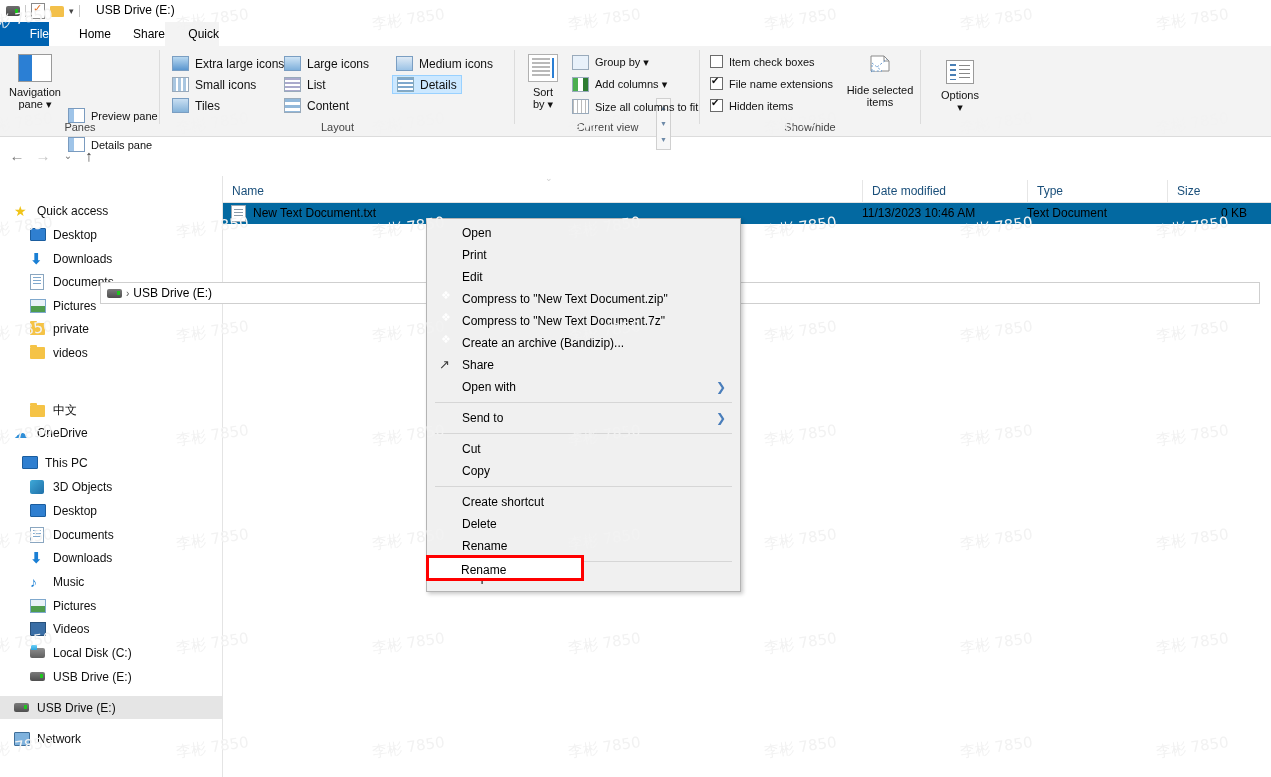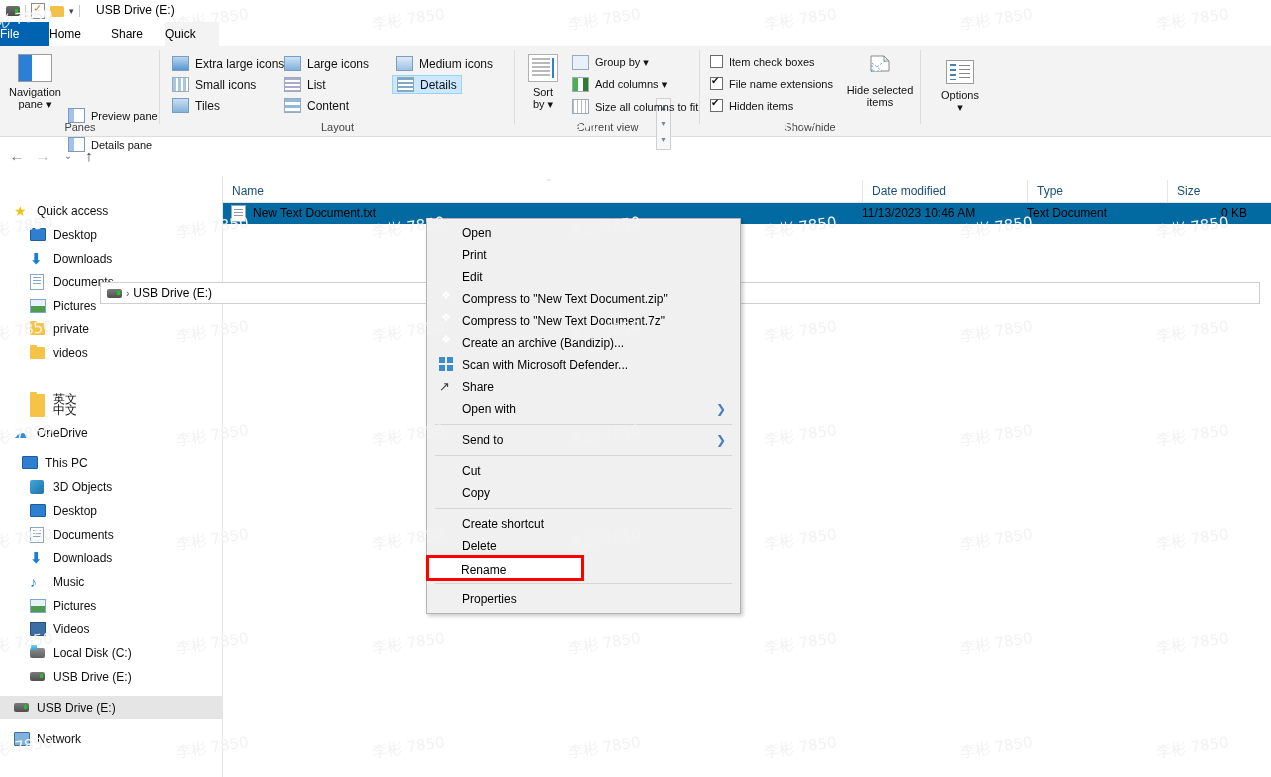--- a/index.html
+++ b/index.html
@@ -21,21 +21,21 @@
   .title-text{position:absolute;left:96px;top:3px;font-size:12px;color:#000;}
   .ic{display:inline-block;position:relative;}
   .ic-usb{width:14px;height:10px;border-radius:2px;background:linear-gradient(#6e6e6e,#4a4a4a);}
   .ic-usb:after{content:"";position:absolute;right:2px;top:3px;width:3px;height:4px;background:#19c419;}
   .ic-props{width:12px;height:14px;border:1px solid #8a8a8a;background:#fff;}
   .ic-props:after{content:"✓";position:absolute;left:1px;top:-3px;font-size:11px;color:#e06c1f;line-height:14px;}
   .ic-newfolder{width:14px;height:11px;background:#f3c04a;border-radius:1px 2px 1px 1px;}
   .ic-caret{font-size:9px;color:#444;}
   
   #tabbar{position:absolute;left:0;top:22px;width:1271px;height:24px;background:#ffffff;z-index:10;}
-  .tab{position:absolute;top:0;height:24px;line-height:24px;text-align:left;font-size:12px;cursor:default;}
+  .tab{position:absolute;top:0;height:24px;line-height:24px;text-align:right;font-size:12px;cursor:default;}
   .tab-file{left:0;width:49px;background:#0063b1;color:#fff;}
   .tab-home{left:49px;width:62px;color:#000;}
   .tab-share{left:111px;width:54px;color:#000;}
   .tab-view{left:165px;width:54px;color:#000;background:#f3f3f3;}
   
   #ribbon{position:absolute;left:0;top:46px;width:1271px;height:90px;background:#f3f3f3;
           border-bottom:1px solid #dcdcdc;z-index:9;}
   .grp{position:absolute;top:0;height:90px;}
   .grp-label{position:absolute;bottom:3px;width:100%;text-align:center;font-size:11px;color:#444;}
   .grp-div{position:absolute;top:4px;width:1px;height:74px;background:#dcdcdc;}
@@ -340,26 +340,20 @@
         <span class="folder"></span>
       </span>
       <span>videos</span>
     </div>
     <div class="nvi" style="top: 188px; padding-left: 30px; margin-top: 35px;">
       <span class="nic" style="display:flex;align-items:center">
         <span class="folder"></span>
       </span>
       <span>中文</span>
     </div>
-    <div class="nvi" style="top: 212px; padding-left: 30px;">
-      <span class="nic" style="display:flex;align-items:center">
-        <span class="folder"></span>
-      </span>
-      <span>英文</span>
-    </div>
     <div class="nvi" style="top: 245px; padding-left: 14px;">
       <span class="nic" style="display:flex;align-items:center">
         <span class="cloud">☁</span>
       </span>
       <span>OneDrive</span>
     </div>
     <div class="nvi" style="top: 275px; padding-left: 22px;">
       <span class="nic" style="display:flex;align-items:center">
         <span class="monitor"></span>
       </span>
@@ -459,24 +453,20 @@
       <span class="miic"><span class="bz"></span></span>
       <span>Compress to "New Text Document.zip"</span>
     </div>
     <div class="mi">
       <span class="miic"><span class="bz"></span></span>
       <span>Compress to "New Text Document.7z"</span>
     </div>
     <div class="mi">
       <span class="miic"><span class="bz"></span></span>
       <span>Create an archive (Bandizip)...</span>
-    </div>
-    <div class="mi">
-      <span class="miic"><span class="def"><i style="left:0;top:0;background:#3a8ed0"></i><i style="left:8px;top:0;background:#3a8ed0"></i><i style="left:0;top:8px;background:#3a8ed0"></i><i style="left:8px;top:8px;background:#3a8ed0"></i></span></span>
-      <span>Scan with Microsoft Defender...</span>
     </div>
     <div class="mi">
       <span class="miic"><span class="shareic">↗</span></span>
       <span>Share</span>
     </div>
     <div class="mi">
       <span>Open with</span>
       <span class="chev">❯</span>
     </div>
     <div class="msep"></div>

